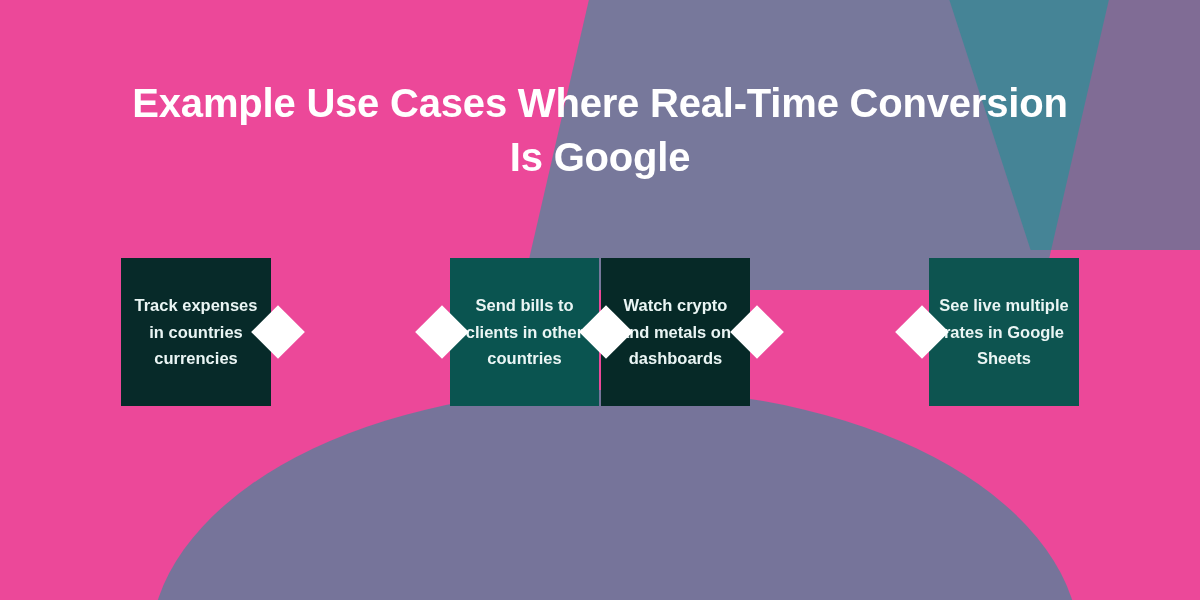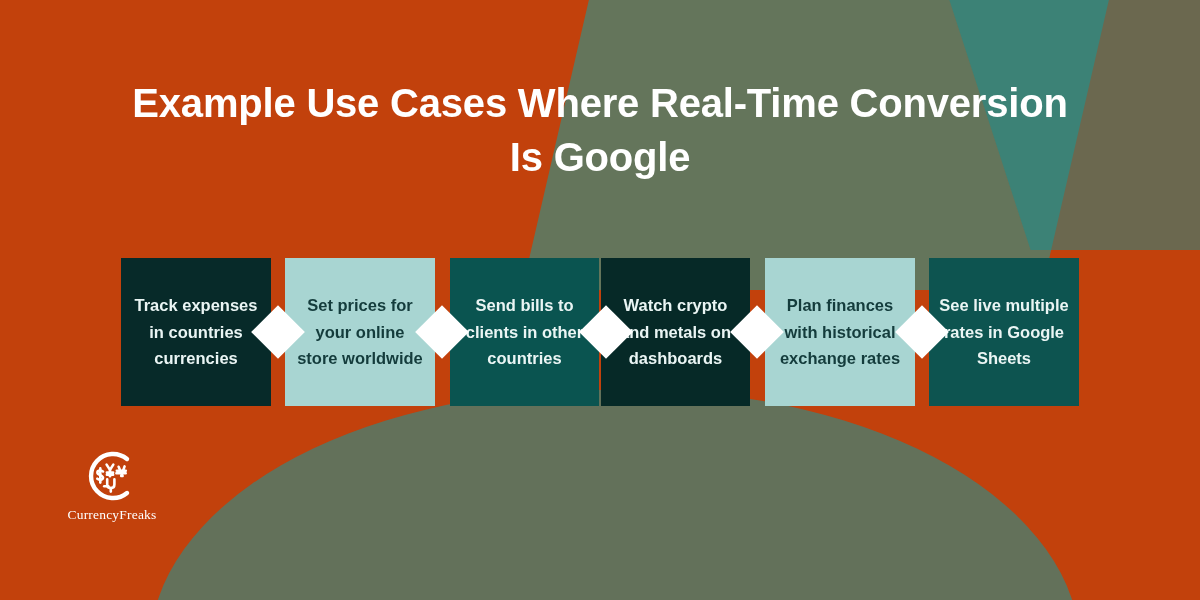--- a/index.html
+++ b/index.html
@@ -11,21 +11,21 @@
     height: 600px;
     overflow: hidden;
     font-family: "Liberation Sans", sans-serif;
     background: #149494;
   }
 
   #stage {
     position: relative;
     width: 1200px;
     height: 600px;
-    background: #c2410c;
+    background: #ec4899;
     overflow: hidden;
   }
 
   
   .bg-shape {
     position: absolute;
     pointer-events: none;
   }
   .bg-diag-top {
     top: -40px;
@@ -143,53 +143,29 @@
   <div class="title">
     <span>Example Use Cases Where Real-Time Conversion</span><br>
     <span>Is Google</span>
   </div>
 
   <div class="cards" id="cards-row">
       <div class="card dark" style="left: 0px; width: 150px; background: rgb(7, 42, 41);">
         <div class="card-label">Track expenses in countries currencies</div>
       </div>
       <div class="diamond" style="left: 157px; background: rgb(255, 255, 255);"></div>
-      <div class="card light" style="left: 164px; width: 150px; background: rgb(168, 213, 210);">
-        <div class="card-label">Set prices for your online store worldwide</div>
-      </div>
       <div class="diamond" style="left: 321px; background: rgb(255, 255, 255);"></div>
       <div class="card dark" style="left: 329px; width: 149px; background: rgb(10, 84, 80);">
         <div class="card-label">Send bills to clients in other countries</div>
       </div>
       <div class="diamond" style="left: 485px; background: rgb(255, 255, 255);"></div>
       <div class="card dark" style="left: 480px; width: 149px; background: rgb(6, 41, 39);">
         <div class="card-label">Watch crypto and metals on dashboards</div>
       </div>
       <div class="diamond" style="left: 636px; background: rgb(255, 255, 255);"></div>
-      <div class="card light" style="left: 644px; width: 150px; background: rgb(168, 213, 210);">
-        <div class="card-label">Plan finances with historical exchange rates</div>
-      </div>
       <div class="diamond" style="left: 801px; background: rgb(255, 255, 255);"></div>
       <div class="card dark" style="left: 808px; width: 150px; background: rgb(13, 84, 80);">
         <div class="card-label">See live multiple rates in Google Sheets</div>
       </div>
     </div>
 
-  <div class="logo">
-    <svg class="logo-mark" width="64" height="56" viewBox="0 0 64 56">
-      <path d="M47 11 A22 22 0 1 0 47 45" fill="none" stroke="#ffffff" stroke-width="4.4" stroke-linecap="round"></path>
-      <g fill="none" stroke="#ffffff" stroke-width="2.6" stroke-linecap="round" stroke-linejoin="round">
-        <path d="M23 23.5c-2.4-1.6-5.6-1.2-5.6 1.2 0 2.6 5.6 2.2 5.6 4.9 0 2.4-3.3 2.8-5.7 1.1"></path>
-        <path d="M20.3 20.4v14.2"></path>
-        <path d="M26.6 16.6l3.4 5.3 3.3-5.3"></path>
-        <path d="M30 21.9v6.4"></path>
-        <path d="M26.9 24.6h6.2M26.9 26.8h6.2"></path>
-        <path d="M27.2 31.4v5.1c0 2.4 1.8 3.6 3.6 3.6s3.6-1.2 3.6-3.6v-5.1"></path>
-        <path d="M30.8 40v3.6"></path>
-        <path d="M38.6 18.8l4 9.2M44.6 18.4l-3.4 9.6"></path>
-        <path d="M36.8 22.7h9M36.4 25.3h9.3"></path>
-        <path d="M24.2 38.2h4.2"></path>
-      </g>
-    </svg>
-    <span class="logo-text">CurrencyFreaks</span>
-  </div>
 
 </div>
 
 </body></html>

